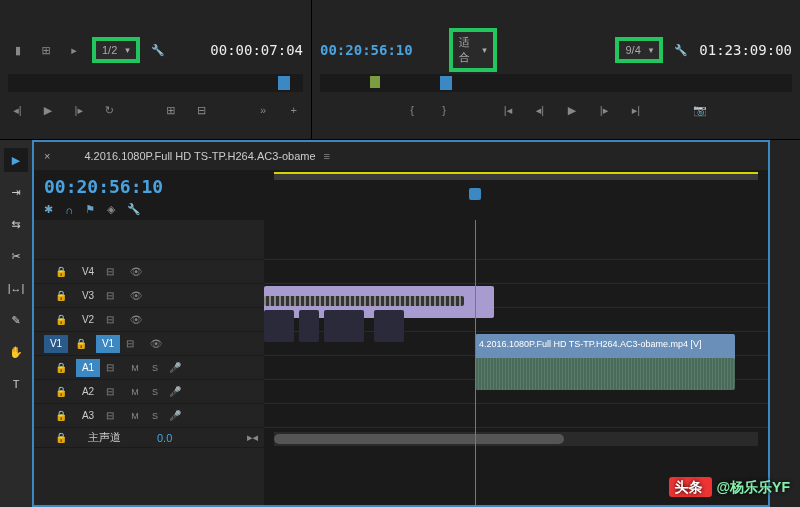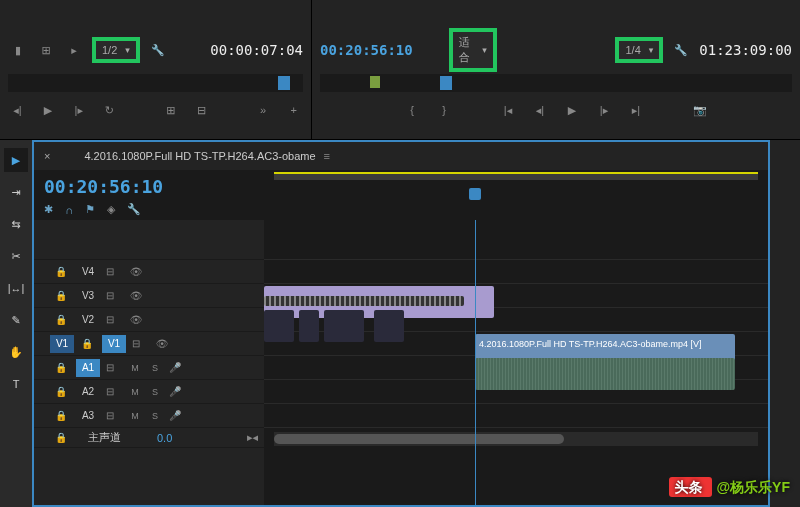--- a/index.html
+++ b/index.html
@@ -55,21 +55,21 @@
 .clip { position: absolute; height: 32px; top: 2px; border-radius: 2px; overflow: hidden; font-size: 9px; padding-left: 4px; line-height: 20px; }
 .clip-purple { background: #a89bcf; color: #333; }
 .clip-dark { background: #2a2a3a; }
 .clip-blue { background: #6a8fb8; color: #fff; }
 .clip-audio { background: #4a6a5a; background-image: linear-gradient(90deg, #5a7a6a 1px, transparent 1px); background-size: 3px 100%; }
 .clip-stripes { background: repeating-linear-gradient(90deg, #888 0, #888 2px, #333 2px, #333 5px); }
 .scrollbar-h { height: 14px; background: #2a2a2a; position: relative; margin: 4px 10px; }
 .scrollbar-thumb { position: absolute; height: 10px; background: #555; border-radius: 5px; top: 2px; }
 .main-track-text { color: #ccc; margin-left: 12px; }
 .main-track-val { color: #4aa3df; margin-left: 30px; }
-.watermark { position: absolute; bottom: 10px; right: 10px; color: #84cc16; font-size: 14px; font-weight: bold; text-shadow: 0 0 4px #000; z-index: 100; text-align: center; }
+.watermark { position: absolute; bottom: 10px; right: 10px; color: #86efac; font-size: 14px; font-weight: bold; text-shadow: 0 0 4px #000; z-index: 100; text-align: center; }
 .watermark::before { content: '头条 '; color: #fff; background: #e33; padding: 2px 6px; border-radius: 3px; margin-right: 4px; }
 .right-strip { width: 30px; background: #232323; }
 </style>
 </head>
 <body>
 
 <div class="top-panels">
   <div class="panel-left">
     <div class="panel-controls">
       <span class="icon-btn">▮</span>
@@ -95,21 +95,21 @@
       <span class="icon-btn">»</span>
       <span class="icon-btn">+</span>
     </div>
   </div>
   <div class="panel-right">
     <div class="panel-controls">
       <span class="timecode-blue">00:20:56:10</span>
       <span style="width:20px"></span>
       <span class="dropdown" style="width:48px">适合</span>
       <span style="flex:1"></span>
-      <span class="dropdown">1/4</span>
+      <span class="dropdown">9/4</span>
       <span class="icon-btn">🔧</span>
       <span class="timecode-white">01:23:09:00</span>
     </div>
     <div class="ruler-mini">
       <div class="playhead-green" style="left: 50px"></div>
       <div class="playhead-blue" style="left: 120px"></div>
     </div>
     <div class="transport">
       <span class="icon-btn">{</span>
       <span class="icon-btn">}</span>
@@ -174,21 +174,21 @@
             <span class="track-label">V3</span>
             <span class="fx-ico">⊟</span>
             <span class="eye-ico">👁</span>
           </div>
         <div class="track-row">
             <span class="lock-ico">🔒</span>
             <span class="track-label">V2</span>
             <span class="fx-ico">⊟</span>
             <span class="eye-ico">👁</span>
           </div>
-        <div class="track-row" style="padding-left:16px">
+        <div class="track-row" style="padding-left:10px">
             <span class="track-label v1-sel">V1</span>
             <span class="lock-ico">🔒</span>
             <span class="track-label active">V1</span>
             <span class="fx-ico">⊟</span>
             <span class="eye-ico">👁</span>
           </div>
         <div class="track-row">
             <span class="lock-ico">🔒</span>
             <span class="track-label active">A1</span>
             <span class="fx-ico">⊟</span>

